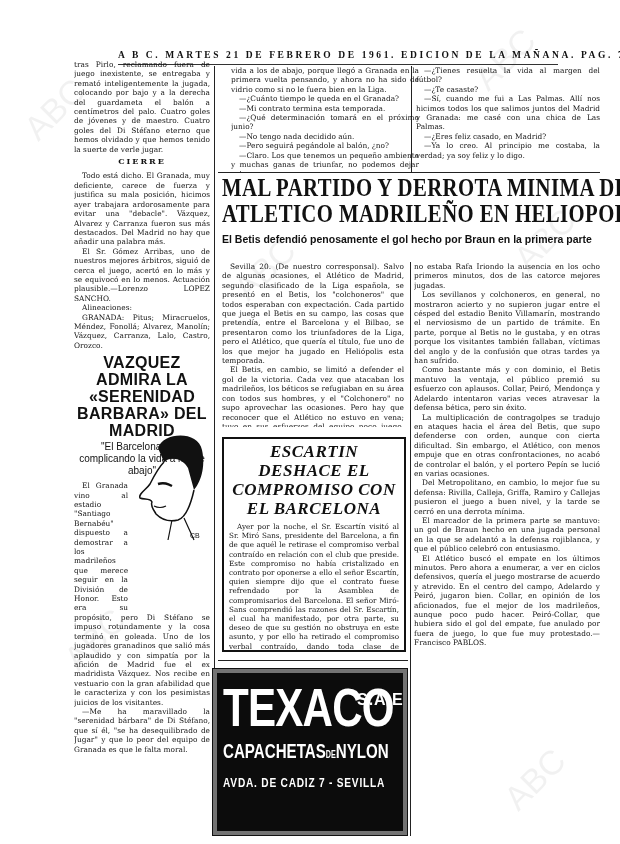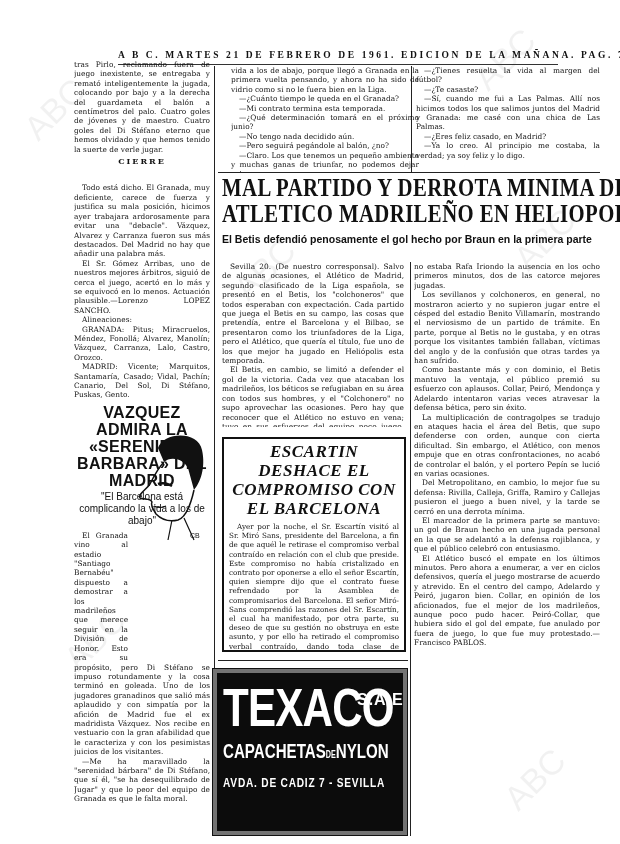--- a/index.html
+++ b/index.html
@@ -6,21 +6,21 @@
   body{width:620px;height:844px;position:relative;overflow:hidden;font-family:"DejaVu Serif","Liberation Serif",serif;color:#111;}
   .page{position:absolute;left:0;top:0;width:620px;height:844px;background:#fff;}
   .header{position:absolute;left:118px;top:50px;width:440px;height:14px;font-family:"Liberation Serif",serif;font-weight:bold;font-size:9.5px;letter-spacing:2.6px;white-space:nowrap;border-bottom:1px solid #333;}
   .col{position:absolute;font-size:7.4px;line-height:9.4px;text-align:justify;overflow:hidden;}
   .col p{margin:0;text-indent:8px;}
   .col p.noind{text-indent:0;}
   .col1{left:74px;top:60px;width:136px;height:770px;}
   .col2top{left:231px;top:66px;width:188px;height:106px;}
   .col3top{left:416px;top:66px;width:184px;height:106px;}
   .vrule{position:absolute;width:1px;background:#222;}
-  .subhead{text-align:center;font-weight:bold;letter-spacing:2px;margin:3px 0 17px;font-size:8px;}
+  .subhead{text-align:center;font-weight:bold;letter-spacing:2px;margin:3px 0 5px;font-size:8px;}
   .hl1{font-family:"Liberation Sans",sans-serif;font-weight:bold;font-size:16px;line-height:17px;letter-spacing:0.3px;text-align:center;margin:4px 0 2px;}
   .dek{font-family:"Liberation Sans",sans-serif;font-size:10px;line-height:12px;text-align:center;margin:2px 0 4px;}
   .bighead{position:absolute;left:222px;top:175px;width:378px;font-family:"Liberation Serif",serif;font-weight:bold;font-size:25px;line-height:26px;letter-spacing:0.5px;white-space:nowrap;transform:scaleX(0.83);transform-origin:left top;}
   .bighead .line{display:block;}
   .bigdek{position:absolute;left:222px;top:232px;width:378px;font-family:"Liberation Sans",sans-serif;font-weight:bold;font-size:10.5px;line-height:14px;}
   .col2mid{left:222px;top:262px;width:182px;height:165px;}
   .col3mid{left:414px;top:262px;width:186px;height:570px;}
   .boxed{position:absolute;left:222px;top:437px;width:184px;height:215px;border:2px solid #111;padding:3px 5px;box-sizing:border-box;overflow:hidden;}
   .boxed .bh{font-family:"Liberation Serif",serif;font-style:italic;font-weight:bold;font-size:17px;line-height:19px;text-align:center;letter-spacing:0.5px;}
   .boxed .bt{font-size:7.2px;line-height:9.2px;text-align:justify;margin-top:4px;}
@@ -55,21 +55,20 @@
   <div class="vrule" style="left:410px;top:262px;height:574px;"></div>
   <div class="hrule" style="left:218px;top:172px;width:382px;"></div>
 
   <div class="col col1">
     <p class="noind">tras Pirlo, reclamando fuera de juego inexistente, se entregaba y remató inteligentemente la jugada, colocando por bajo y a la derecha del guardameta el balón a centímetros del palo. Cuatro goles de jóvenes y de maestro. Cuatro goles del Di Stéfano eterno que hemos olvidado y que hemos tenido la suerte de verle jugar.</p>
     <div class="subhead">CIERRE</div>
     <p>Todo está dicho. El Granada, muy deficiente, carece de fuerza y justifica su mala posición, hicimos ayer trabajara ardorosamente para evitar una "debacle". Vázquez, Alvarez y Carranza fueron sus más destacados. Del Madrid no hay que añadir una palabra más.</p>
     <p>El Sr. Gómez Arribas, uno de nuestros mejores árbitros, siguió de cerca el juego, acertó en lo más y se equivocó en lo menos. Actuación plausible.—Lorenzo LOPEZ SANCHO.</p>
     <p>Alineaciones:</p>
     <p>GRANADA: Pitus; Miracruelos, Méndez, Fonollá; Alvarez, Manolín; Vázquez, Carranza, Lalo, Castro, Orozco.</p>
-    <p>MADRID: Vicente; Marquitos, Santamaría, Casado; Vidal, Pachín; Canario, Del Sol, Di Stéfano, Puskas, Gento.</p>
     <div class="hl1">VAZQUEZ ADMIRA LA «SERENIDAD BARBARA» DEL MADRID</div>
     <div class="dek">"El Barcelona está complicando la vida a los de abajo"</div>
     <div style="float:right;width:82px;height:124px;"></div>
     <p>El Granada vino al estadio "Santiago Bernabéu" dispuesto a demostrar a los madrileños que merece seguir en la División de Honor. Esto era su propósito, pero Di Stéfano se impuso rotundamente y la cosa terminó en goleada. Uno de los jugadores granadinos que salió más aplaudido y con simpatía por la afición de Madrid fue el ex madridista Vázquez. Nos recibe en vestuario con la gran afabilidad que le caracteriza y con los pesimistas juicios de los visitantes.</p>
     <p>—Me ha maravillado la "serenidad bárbara" de Di Stéfano, que sí él, "se ha desequilibrado de Jugar" y que lo peor del equipo de Granada es que le falta moral.</p>
 
   </div>
 
   <svg class="caricature" viewBox="0 0 82 120">
     <path d="M30 20 C35 4, 70 2, 74 22 C78 40, 72 55, 66 62 L60 40 C55 30, 42 28, 36 34 Z" fill="#111"></path>

